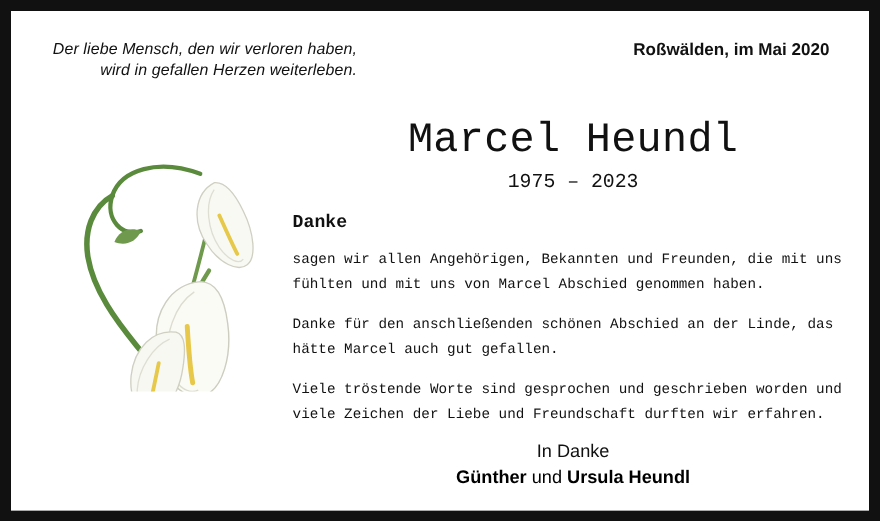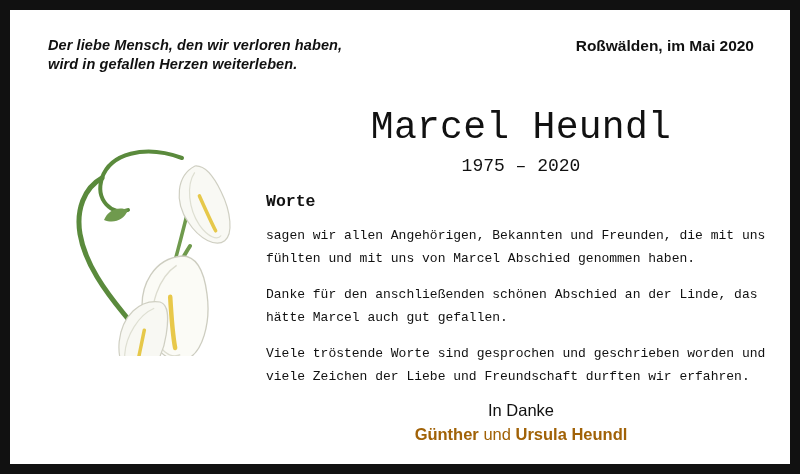--- a/index.html
+++ b/index.html
@@ -36,25 +36,26 @@
     top: 26px;
     left: 0;
     width: 100%;
     height: 46px;
   }
   .motto {
     position: absolute;
     left: 38px;
     top: 0;
     font-style: italic;
-    font-weight: bold;
+    font-weight: normal;
     font-size: 14.5px;
     line-height: 19px;
     color: #111111;
     letter-spacing: 0.1px;
+    text-align: right;
   }
   .motto div { white-space: nowrap; }
   .place-date {
     position: absolute;
     right: 36px;
     top: 1px;
     font-weight: bold;
     font-size: 15.5px;
     color: #111111;
     white-space: nowrap;
@@ -114,21 +115,21 @@
     text-align: center;
   }
   .closing-line {
     font-size: 16.5px;
     line-height: 23px;
     color: #111111;
   }
   .closing-names {
     font-size: 16.5px;
     line-height: 24px;
-    color: #a16207;
+    color: #000000;
   }
   .closing-names b { font-weight: bold; }
 </style>
 </head>
 <body>
 
 <div class="notice">
   <div class="inner">
 
     <div class="top-row">
@@ -166,22 +167,22 @@
           <path d="M-3 8 C -15 20, -19 44, -13 62 C -8 74, 1 80, 7 74" fill="none" stroke="#dedfd2" stroke-width="1.2"></path>
           <path d="M-4 32 C -1 48, 1 60, 3 70" stroke="#e6c84a" stroke-width="3.5" stroke-linecap="round" fill="none"></path>
         </g>
 
         <path d="M96 104 C 86 100, 76 104, 72 114 C 82 118, 92 114, 96 104 Z" fill="#6f9a4d"></path>
       </svg>
     </div>
 
     <div class="content">
       <div class="deceased-name">Marcel Heundl</div>
-      <div class="life-dates">1975 – 2020</div>
-      <div class="thanks-heading">Worte</div>
+      <div class="life-dates">1975 – 2023</div>
+      <div class="thanks-heading">Danke</div>
       <p class="para">sagen wir allen Angehörigen, Bekannten und Freunden, die mit uns fühlten und mit uns von Marcel Abschied genommen haben.</p>
       <p class="para">Danke für den anschließenden schönen Abschied an der Linde, das hätte Marcel auch gut gefallen.</p>
       <p class="para">Viele tröstende Worte sind gesprochen und geschrieben worden und viele Zeichen der Liebe und Freundschaft durften wir erfahren.</p>
     </div>
 
     <div class="closing">
       <div class="closing-line">In Danke</div>
       <div class="closing-names"><b>Günther</b><span> und </span><b>Ursula Heundl</b></div>
     </div>
 

